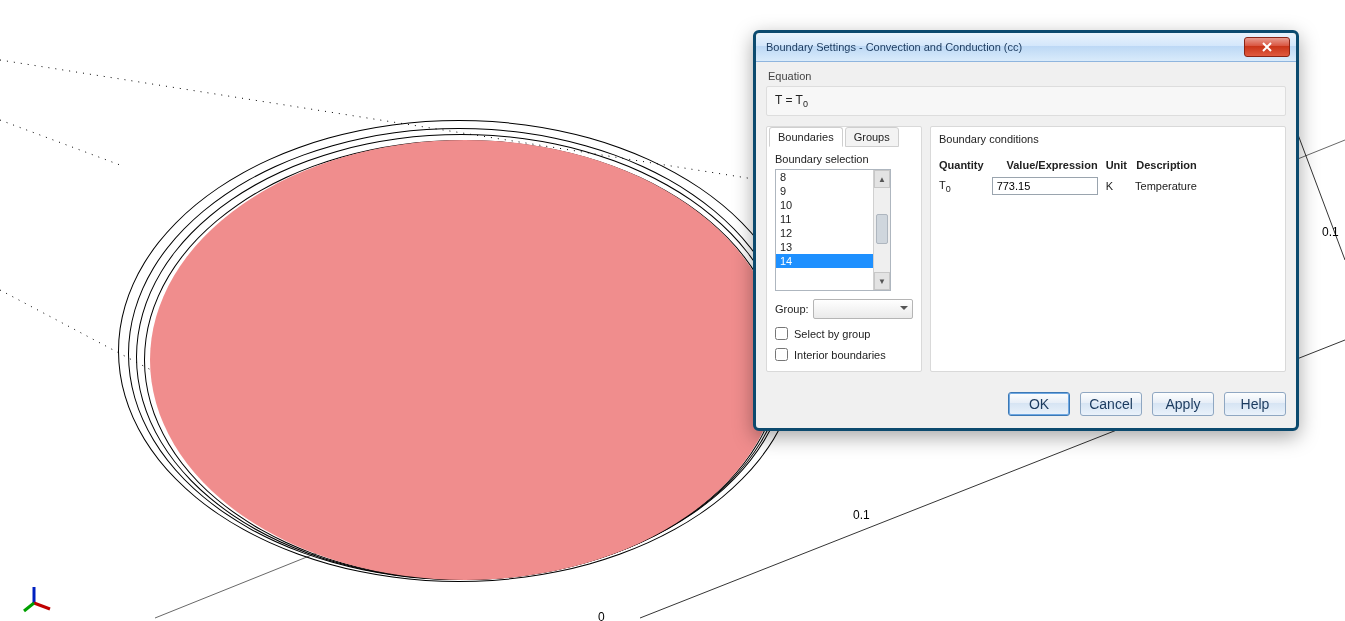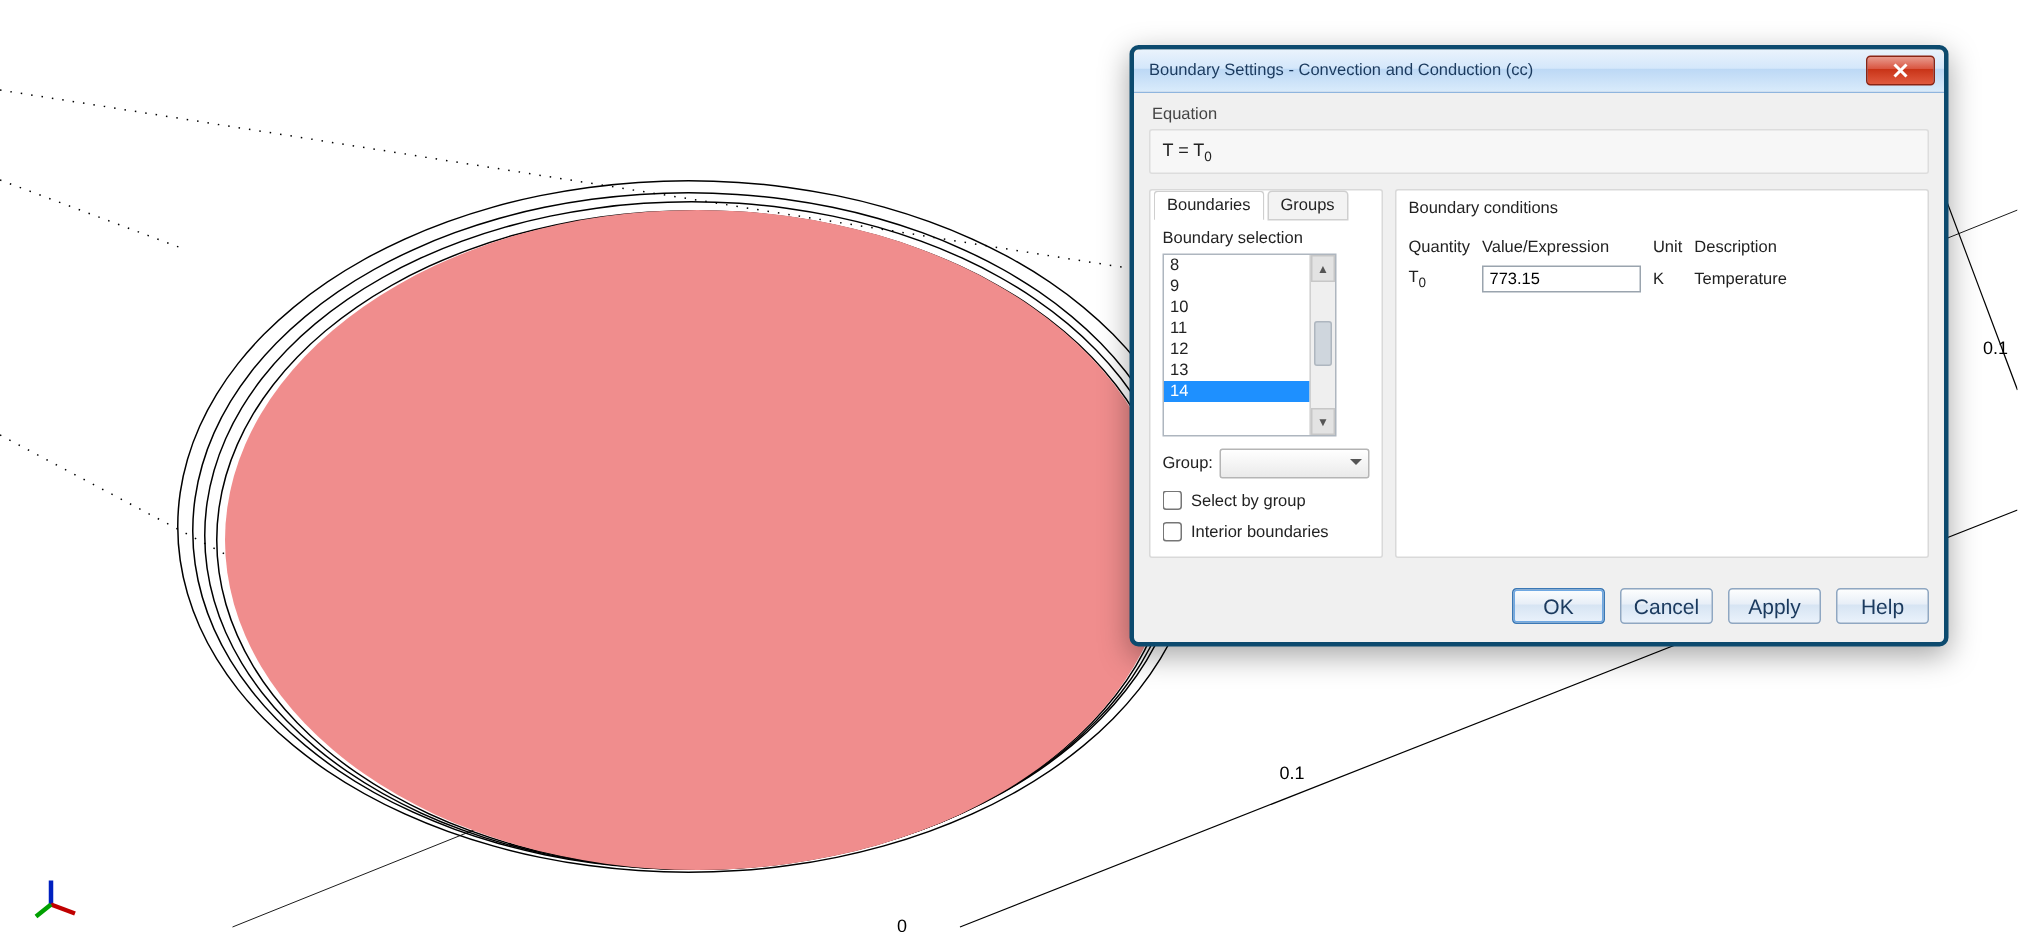--- a/index.html
+++ b/index.html
@@ -33,21 +33,21 @@
   .combo{flex:1;height:18px;border:1px solid #b5b5b5;background:linear-gradient(#fff,#eaeaea);border-radius:2px;position:relative}
   .combo::after{content:"";position:absolute;right:4px;top:6px;border:4px solid transparent;border-top-color:#555}
   .chk{display:flex;align-items:center;gap:6px;margin-top:8px}
   .chk input{margin:0}
   .right .hdr{margin-bottom:12px}
   .row{display:flex;align-items:center;gap:6px;margin-bottom:6px}
   .row .lbl{width:100px}
   .select{width:98px;height:19px;border:1px solid #9aa4ae;background:linear-gradient(#fff,#eee);border-radius:2px;display:flex;align-items:center;padding:0 16px 0 6px;position:relative;font-size:11px}
   .select::after{content:"";position:absolute;right:4px;top:6px;border:4px solid transparent;border-top-color:#444}
   table.coef{border-collapse:collapse;font-size:11px}
-  table.coef th{text-align:left;font-weight:normal;padding:2px 8px 4px 0}
+  table.coef th{text-align:right;font-weight:bold;padding:2px 8px 4px 0}
   table.coef td{padding:2px 8px 2px 0;vertical-align:middle}
   .inp{width:96px;height:16px;border:1px solid #9aa4ae;padding:0 4px;font-size:11px}
   .inp[disabled]{background:#f2f2f2;color:#666}
   .btnrow{display:flex;justify-content:flex-end;gap:10px;padding:10px 10px 12px}
   .btn{width:60px;height:22px;border:1px solid #8fa7c2;border-radius:3px;background:linear-gradient(#fdfefe,#e7eef7 45%,#d6e4f3 46%,#eaf2fb);color:#1b3a5e;cursor:pointer;font-size:14px;display:flex;align-items:center;justify-content:center}
   .btn.primary{border-color:#3b78b5;box-shadow:0 0 0 1px #6fa8e2 inset}
   
   .disc{position:absolute;left:150px;top:140px;width:630px;height:440px;border-radius:50%;background:#f08d8d}
   .ring{position:absolute;border-radius:50%;border:1px solid #000}
   .axis-label{position:absolute;font-size:12px;color:#000}

